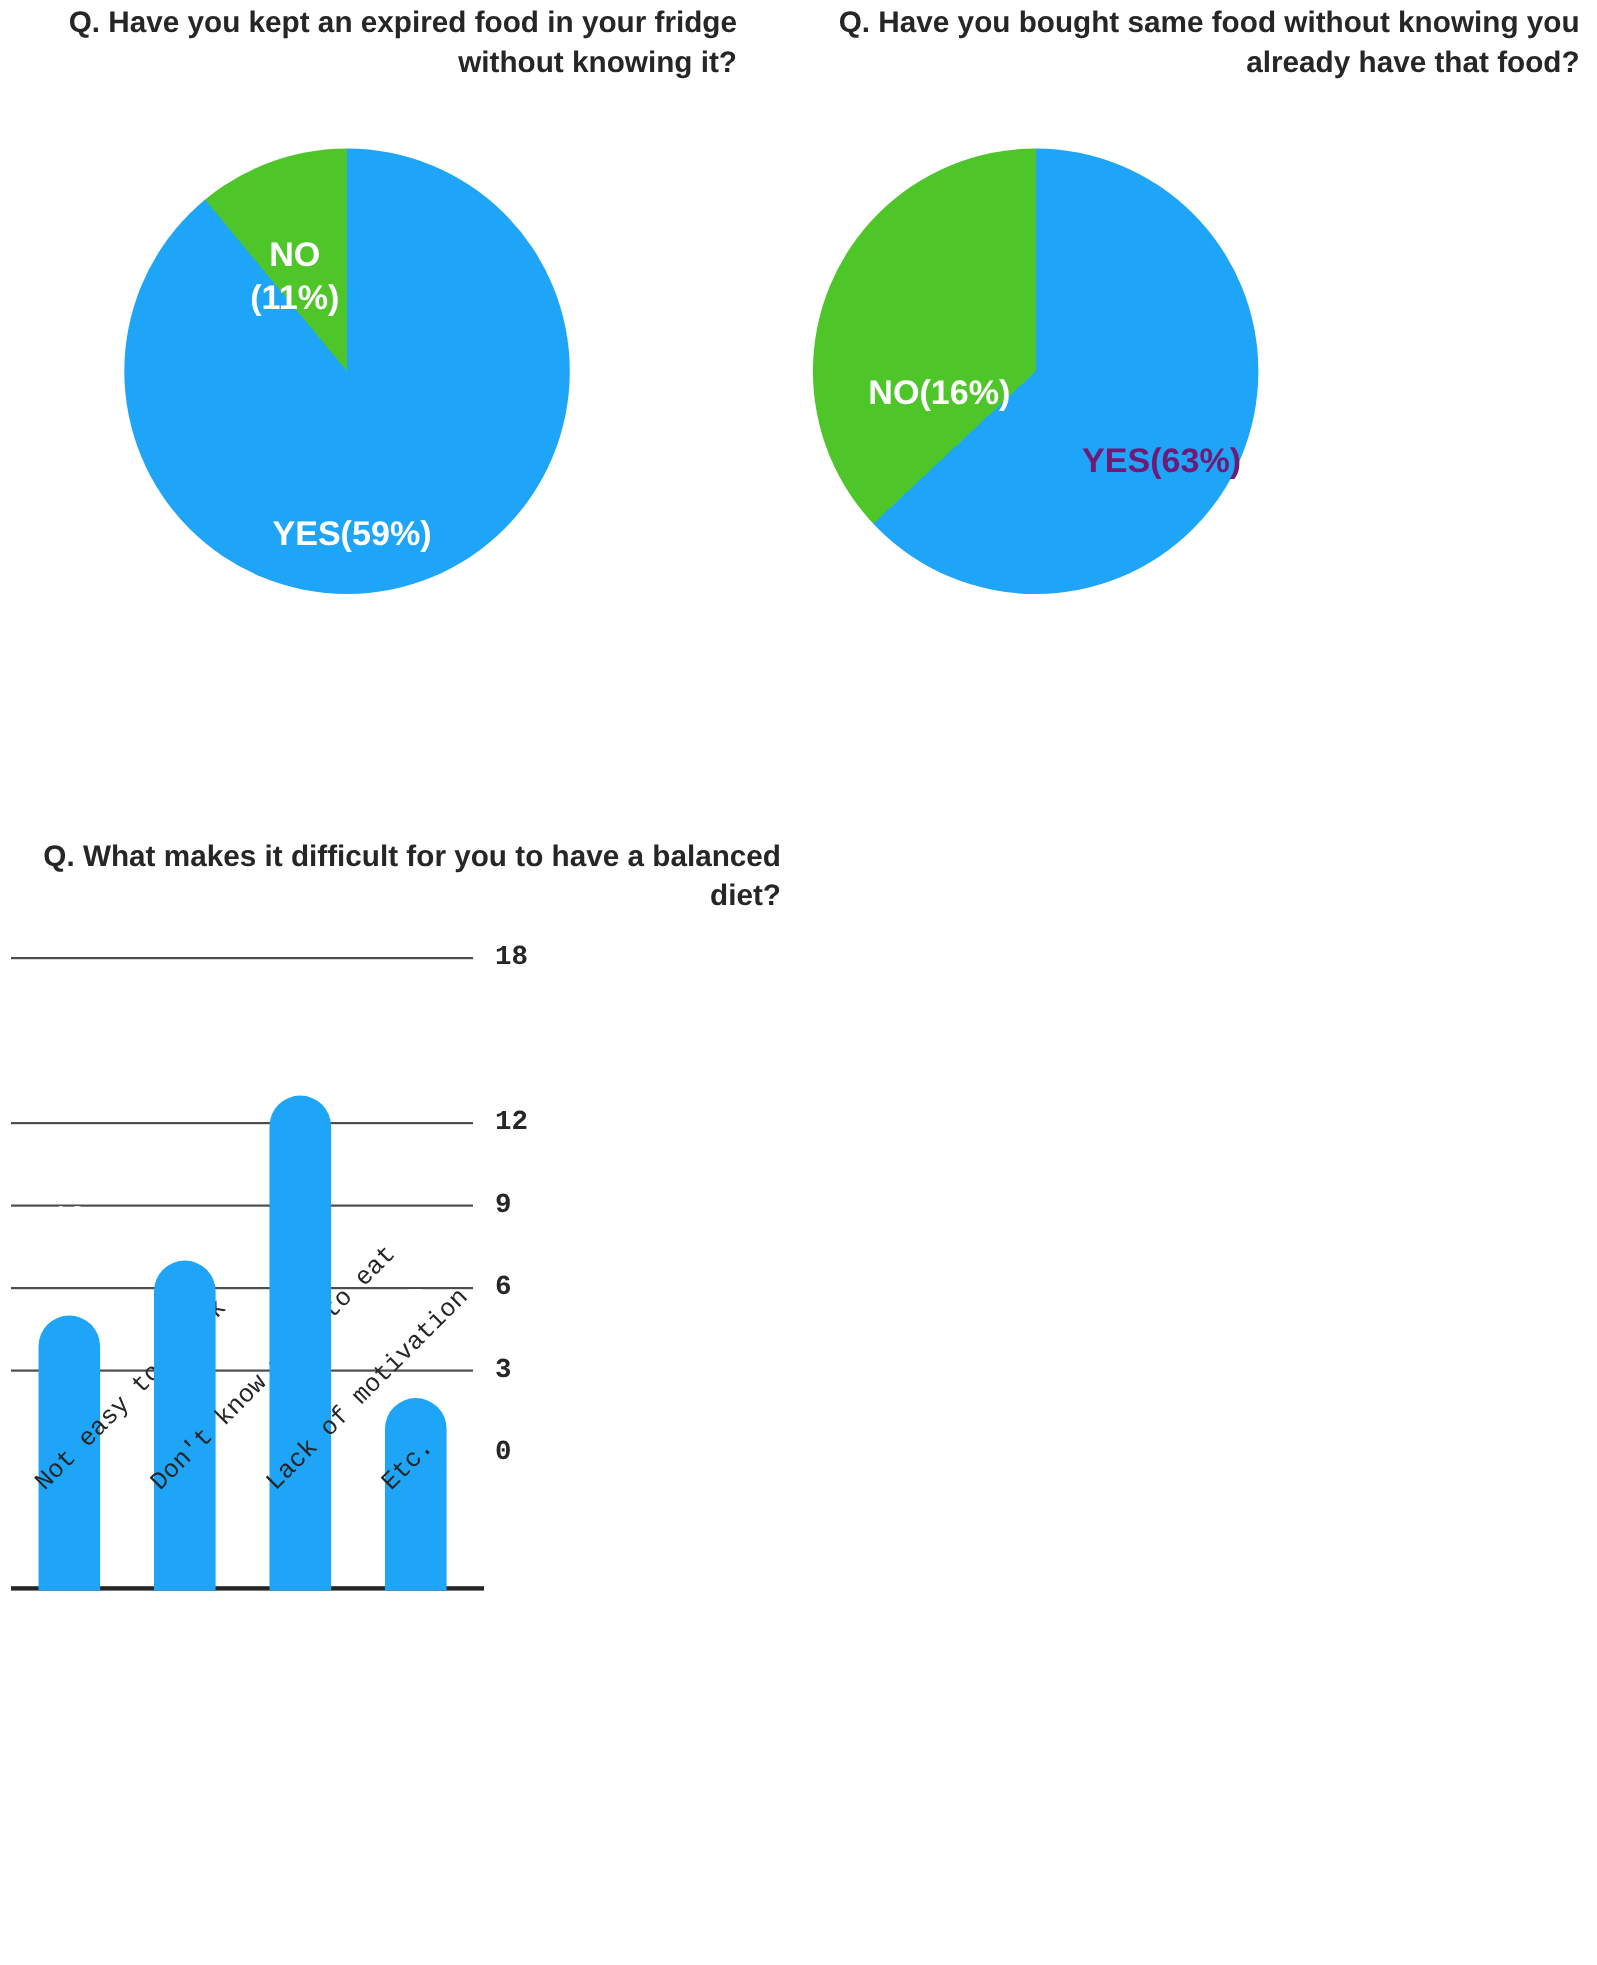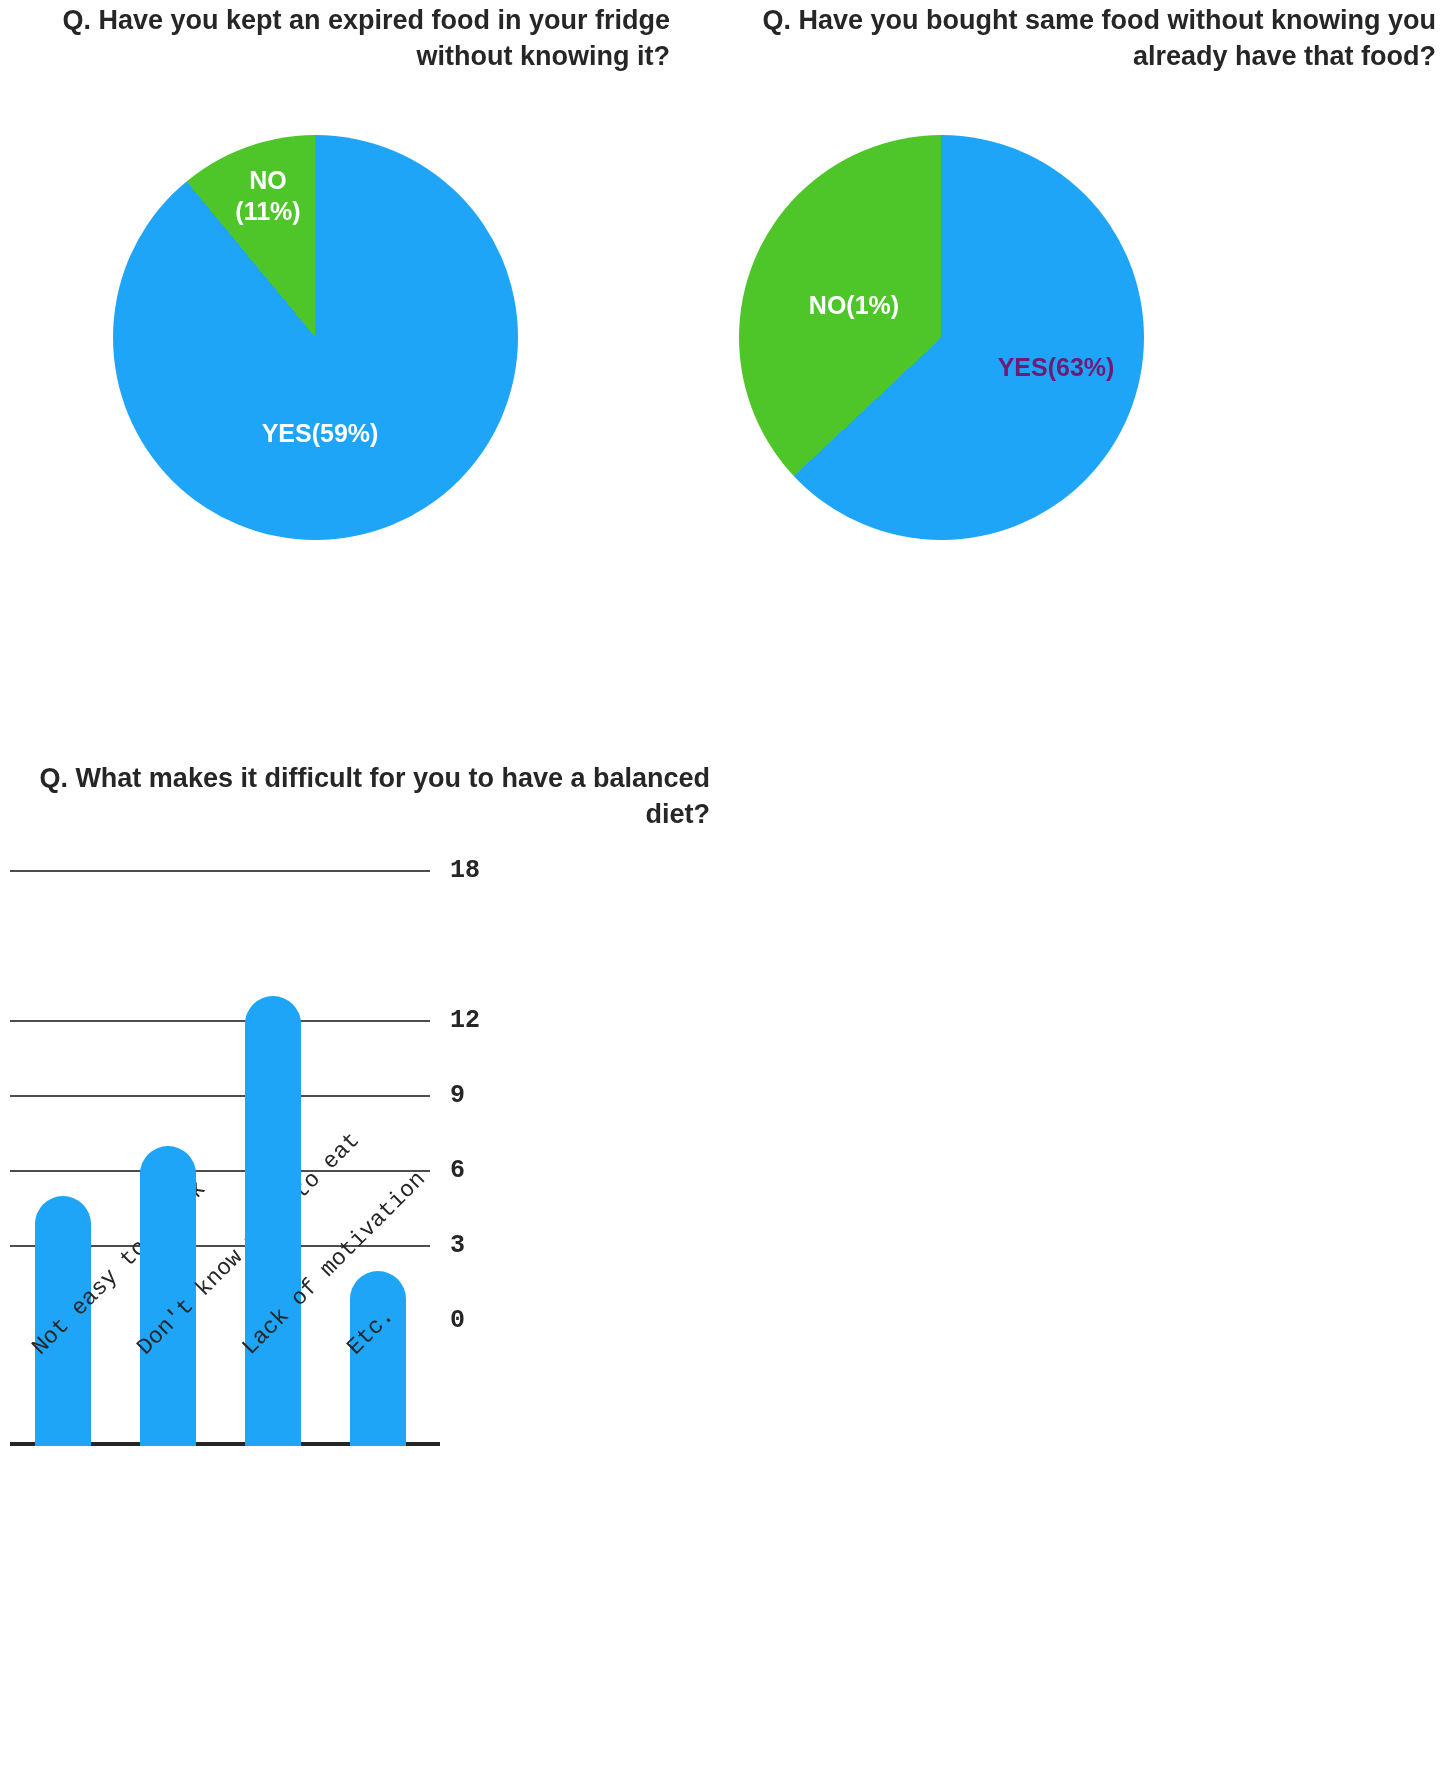--- a/index.html
+++ b/index.html
@@ -47,24 +47,25 @@
   #pie1 {
     left: 113px;
     top: 135px;
     width: 405px;
     height: 405px;
     background: conic-gradient(from 0deg, #1ea5f7 0deg 320.4deg, #4ec62a 320.4deg 360deg);
   }
   .slice-label {
     position: absolute;
     font-weight: bold;
-    font-size: 25px;
+    font-size: 31px;
     text-align: center;
     line-height: 1.25;
     white-space: pre-line;
+    margin-top: 48px;
   }
   #c1-no {
     left: 198px;
     top: 165px;
     width: 140px;
     color: #ffffff;
   }
   #c1-yes {
     left: 240px;
     top: 418px;
@@ -210,21 +211,21 @@
     <div class="q-title">Q. Have you kept an expired food in your fridge without knowing it?</div>
     <div class="pie" id="pie1"></div>
     <div class="slice-label" id="c1-no">NO
 (11%)</div>
     <div class="slice-label" id="c1-yes">YES(59%)</div>
   </div>
 
   <div class="cell" id="cell2">
     <div class="q-title">Q. Have you bought same food without knowing you already have that food?</div>
     <div class="pie" id="pie2"></div>
-    <div class="slice-label" id="c2-no">NO(1%)</div>
+    <div class="slice-label" id="c2-no">NO(16%)</div>
     <div class="slice-label" id="c2-yes">YES(63%)</div>
   </div>
 
 
   <div class="cell" id="cell4">
     <div class="q-title">Q. What makes it difficult for you to have a balanced diet?</div>
     <div class="bar-area">
       <div class="plot" id="plot4">
           <div class="gridline" style="top: 0px;"></div>
           <div class="ytick" style="top: 0px;">18</div>

